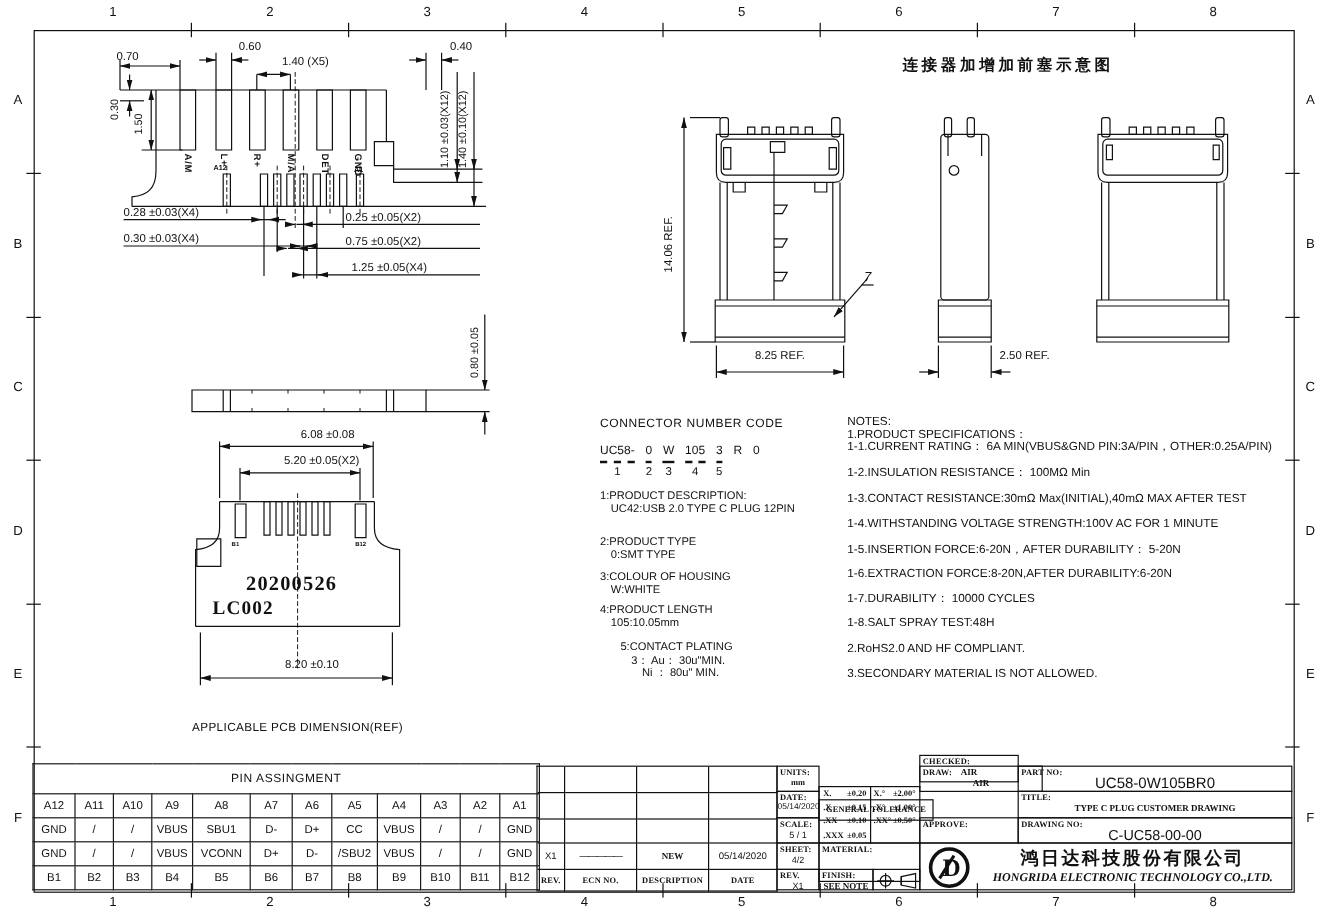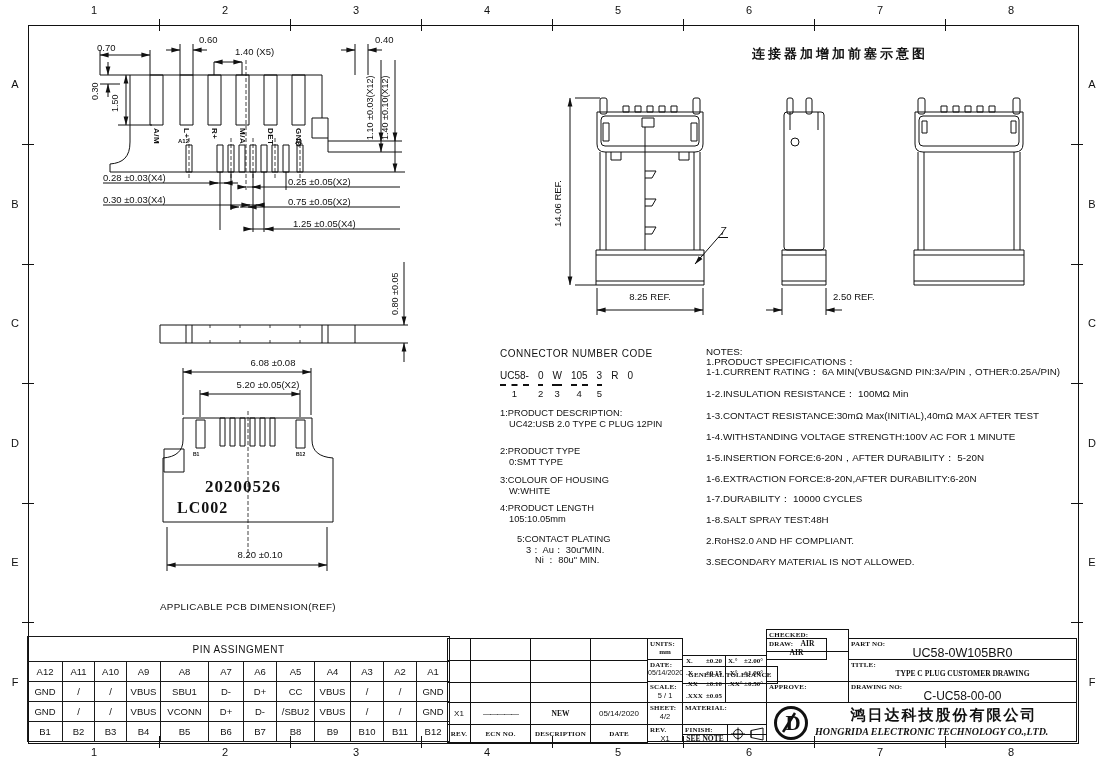--- a/index.html
+++ b/index.html
@@ -613,21 +613,21 @@
         <line x1="1" y1="7" x2="15" y2="7"></line>
         <line x1="8" y1="0.5" x2="8" y2="13.5"></line>
       </g>
       <g class="ln">
         <path d="M 21,3.5 L 33,1 V 13 L 21,10.5 Z"></path>
         <line x1="21" y1="3.5" x2="21" y2="10.5"></line>
       </g>
     </svg>
   </div>
 
-  <div class="tb" style="left:766px;top:638px;width:61px;height:22px">
+  <div class="tb" style="left:766px;top:638px;width:103px;height:22px">
     <div class="tl" style="padding:1px 0 0 2px">DRAW:</div>
     <div class="tlv" style="text-align:center">AIR</div>
   </div>
   <div class="tb" style="left:766px;top:629px;width:83px;height:23px">
     <div class="tl" style="padding:1px 0 0 2px">CHECKED:</div>
     <div class="tlv" style="text-align:center">AIR</div>
   </div>
   <div class="tb" style="left:766px;top:681px;width:83px;height:22px">
     <div class="tl" style="padding:1px 0 0 2px">APPROVE:</div>
   </div>
@@ -645,16 +645,16 @@
     <div style="font:12px 'Liberation Sans',sans-serif;text-align:center;margin-top:-2px">C-UC58-00-00</div>
   </div>
 
   <div class="tb" style="left:766px;top:702px;width:311px;height:40px">
     <svg style="left:5px;top:2px" width="38" height="36">
       <circle cx="19" cy="18" r="15.5" fill="none" stroke="#111" stroke-width="3"></circle>
       <text x="21" y="25" text-anchor="middle" font-family="Liberation Serif,serif" font-size="21" font-weight="bold" fill="#111">D</text>
       <line x1="11" y1="27" x2="23" y2="8" stroke="#111" stroke-width="2.5"></line>
     </svg>
     <div style="position:absolute;left:48px;top:3px;width:258px;text-align:center;font:bold 15px 'Liberation Sans',sans-serif;letter-spacing:2px">鸿日达科技股份有限公司</div>
-    <div style="position:absolute;left:48px;top:23px;width:258px;font:bold italic 10px 'Liberation Serif',serif">HONGRIDA ELECTRONIC TECHNOLOGY CO.,LTD.</div>
+    <div style="position:absolute;left:48px;top:23px;width:258px;text-align:center;font:bold italic 10px 'Liberation Serif',serif">HONGRIDA ELECTRONIC TECHNOLOGY CO.,LTD.</div>
   </div>
 
 </div>
 
 </body></html>

